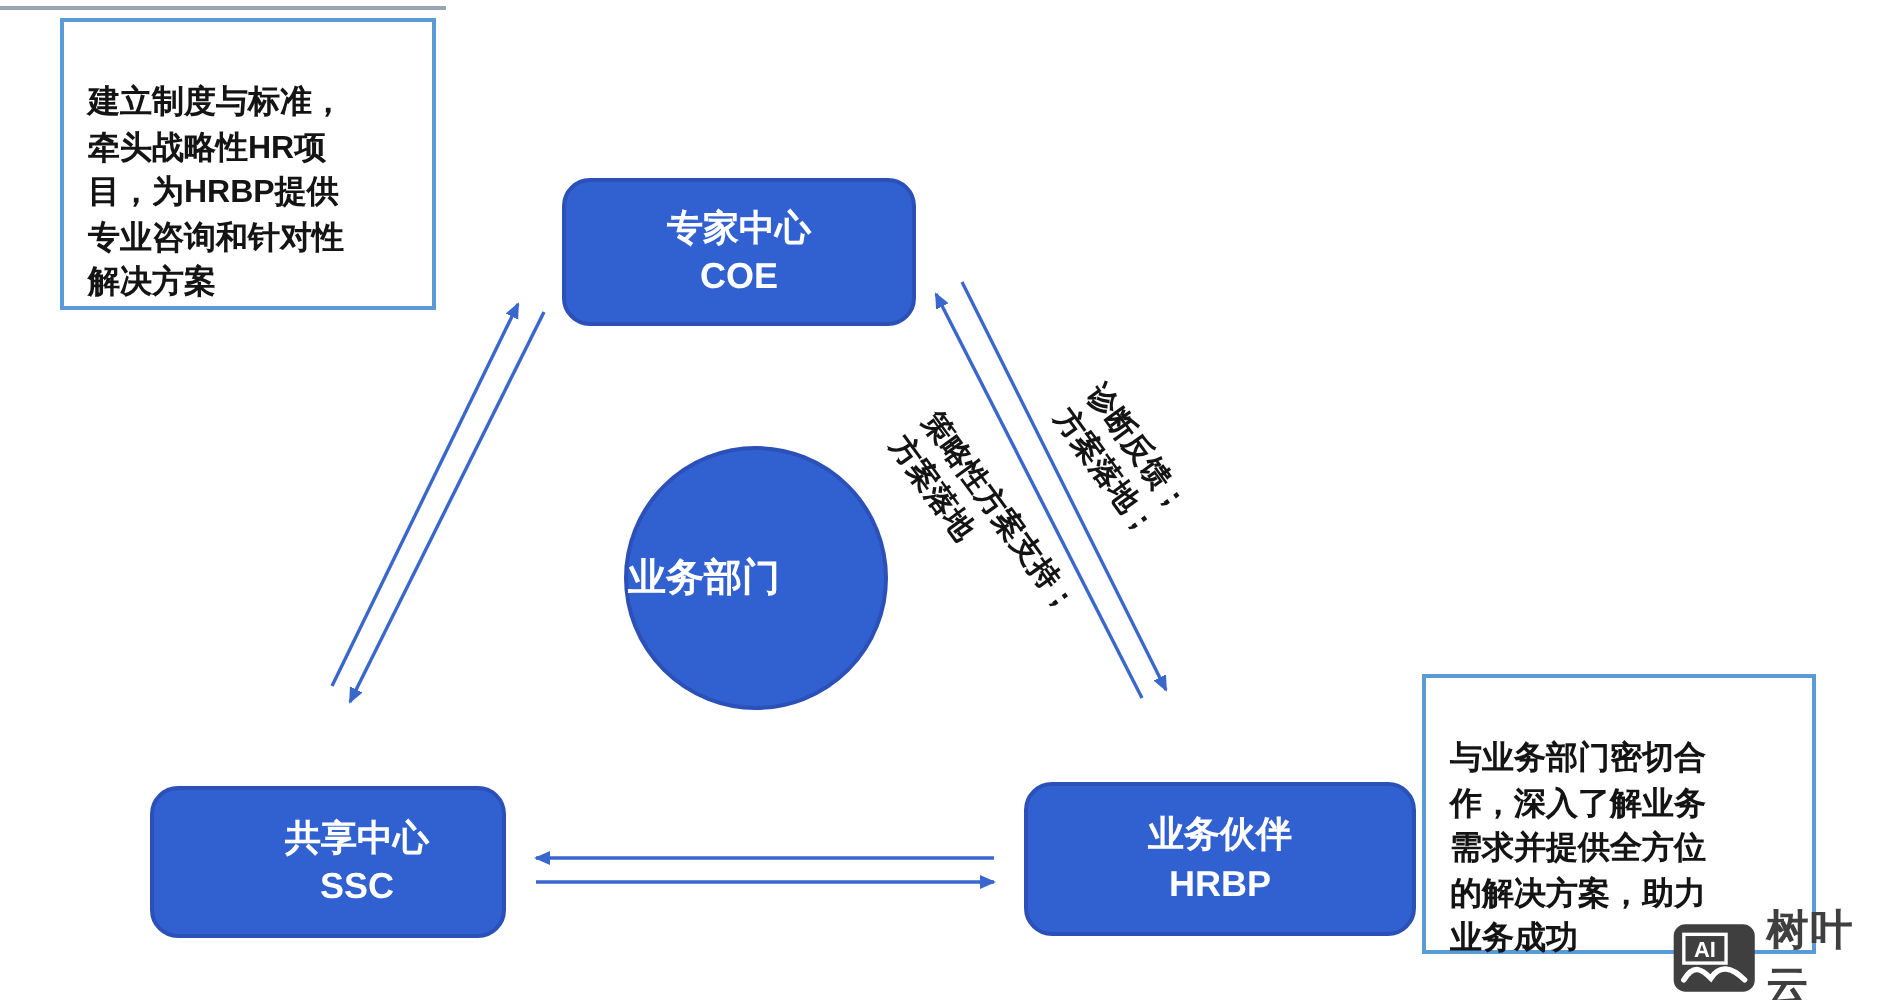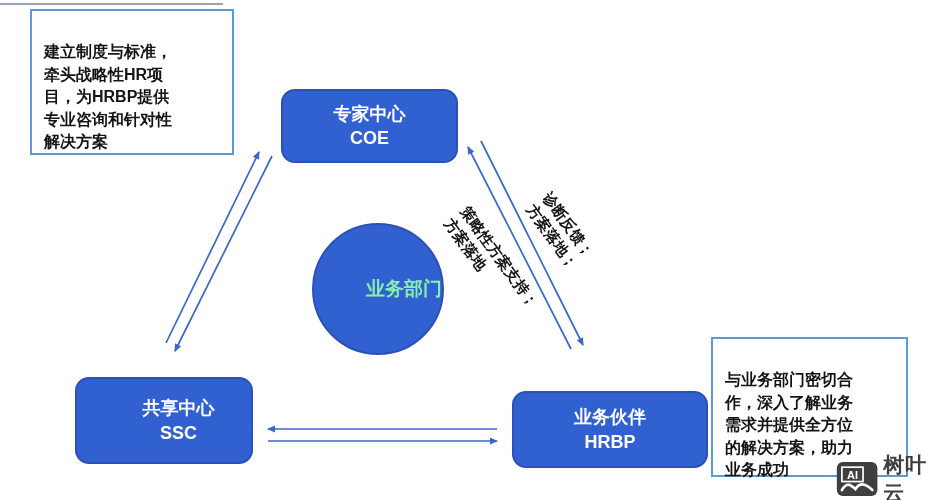--- a/index.html
+++ b/index.html
@@ -6,36 +6,36 @@
   #stage{
     position:relative;width:939px;height:500px;background:#ffffff;overflow:hidden;
     font-family:"Liberation Sans",sans-serif;
   }
   .edge-line{position:absolute;left:0;top:3px;width:223px;height:2px;background:#98a6b4;}
   .callout{
     position:absolute;background:#ffffff;border:2px solid #5B9BD5;
     color:#141414;font-weight:700;font-size:16px;line-height:1.40;
     padding:8px 6px 6px 12px;white-space:pre-line;box-sizing:border-box;
   }
-  #callout-coe{left:30px;top:9px;width:204px;height:146px;}
+  #callout-coe{left:30px;top:9px;width:188px;height:146px;}
   #callout-hrbp{left:711px;top:337px;width:197px;height:140px;}
   .pillar{
     position:absolute;background:#3161D1;border:2px solid #2B50B7;border-radius:14px;
     color:#ffffff;font-weight:700;font-size:18px;line-height:1.35;text-align:center;
     display:flex;align-items:center;justify-content:center;white-space:pre-line;
     box-sizing:border-box;
     margin-top:20px;
   }
   #pillar-coe{left:281px;top:69px;width:177px;height:74px;}
-  #pillar-ssc{left:75px;top:357px;width:178px;height:87px;padding-left:29px;}
+  #pillar-ssc{left:75px;top:373px;width:178px;height:76px;padding-left:29px;}
   #pillar-hrbp{left:512px;top:371px;width:196px;height:77px;}
   .center-circle{
     position:absolute;left:312px;top:223px;width:132px;height:132px;border-radius:50%;
-    background:#3161D1;border:2px solid #2B50B7;color:#86efac;font-weight:700;font-size:19px;
-    display:flex;align-items:center;justify-content:flex-end;box-sizing:border-box;
+    background:#3161D1;border:2px solid #2B50B7;color:#ffffff;font-weight:700;font-size:19px;
+    display:flex;align-items:center;justify-content:flex-start;box-sizing:border-box;
   }
   .rot-label{
     position:absolute;font-weight:700;font-size:15px;color:#141414;
     white-space:pre-line;line-height:1.35;text-align:left;
     transform:translate(-50%,-50%) rotate(54deg);
   }
   #label-hrbp-to-coe{left:560px;top:231px;}
   #label-coe-to-hrbp{left:491px;top:263px;}
   #arrow-layer{position:absolute;left:0;top:0;width:939px;height:500px;}
   .watermark{position:absolute;left:836px;top:451px;display:flex;align-items:center;}

